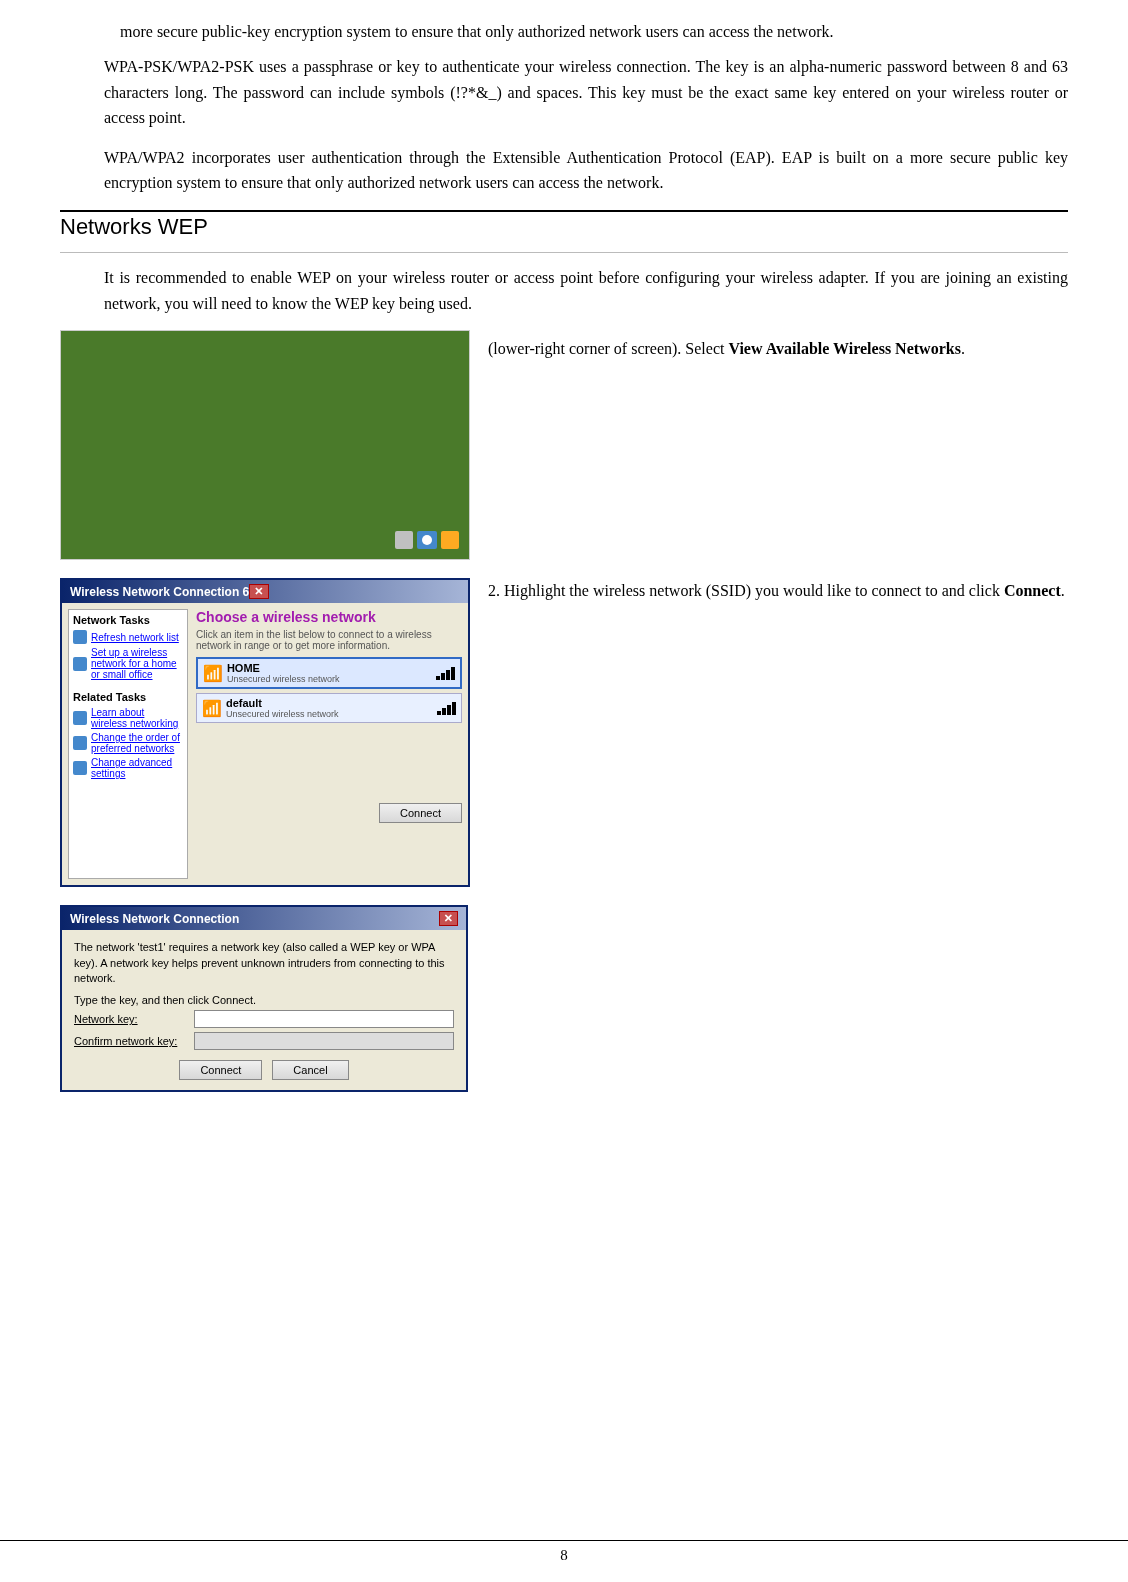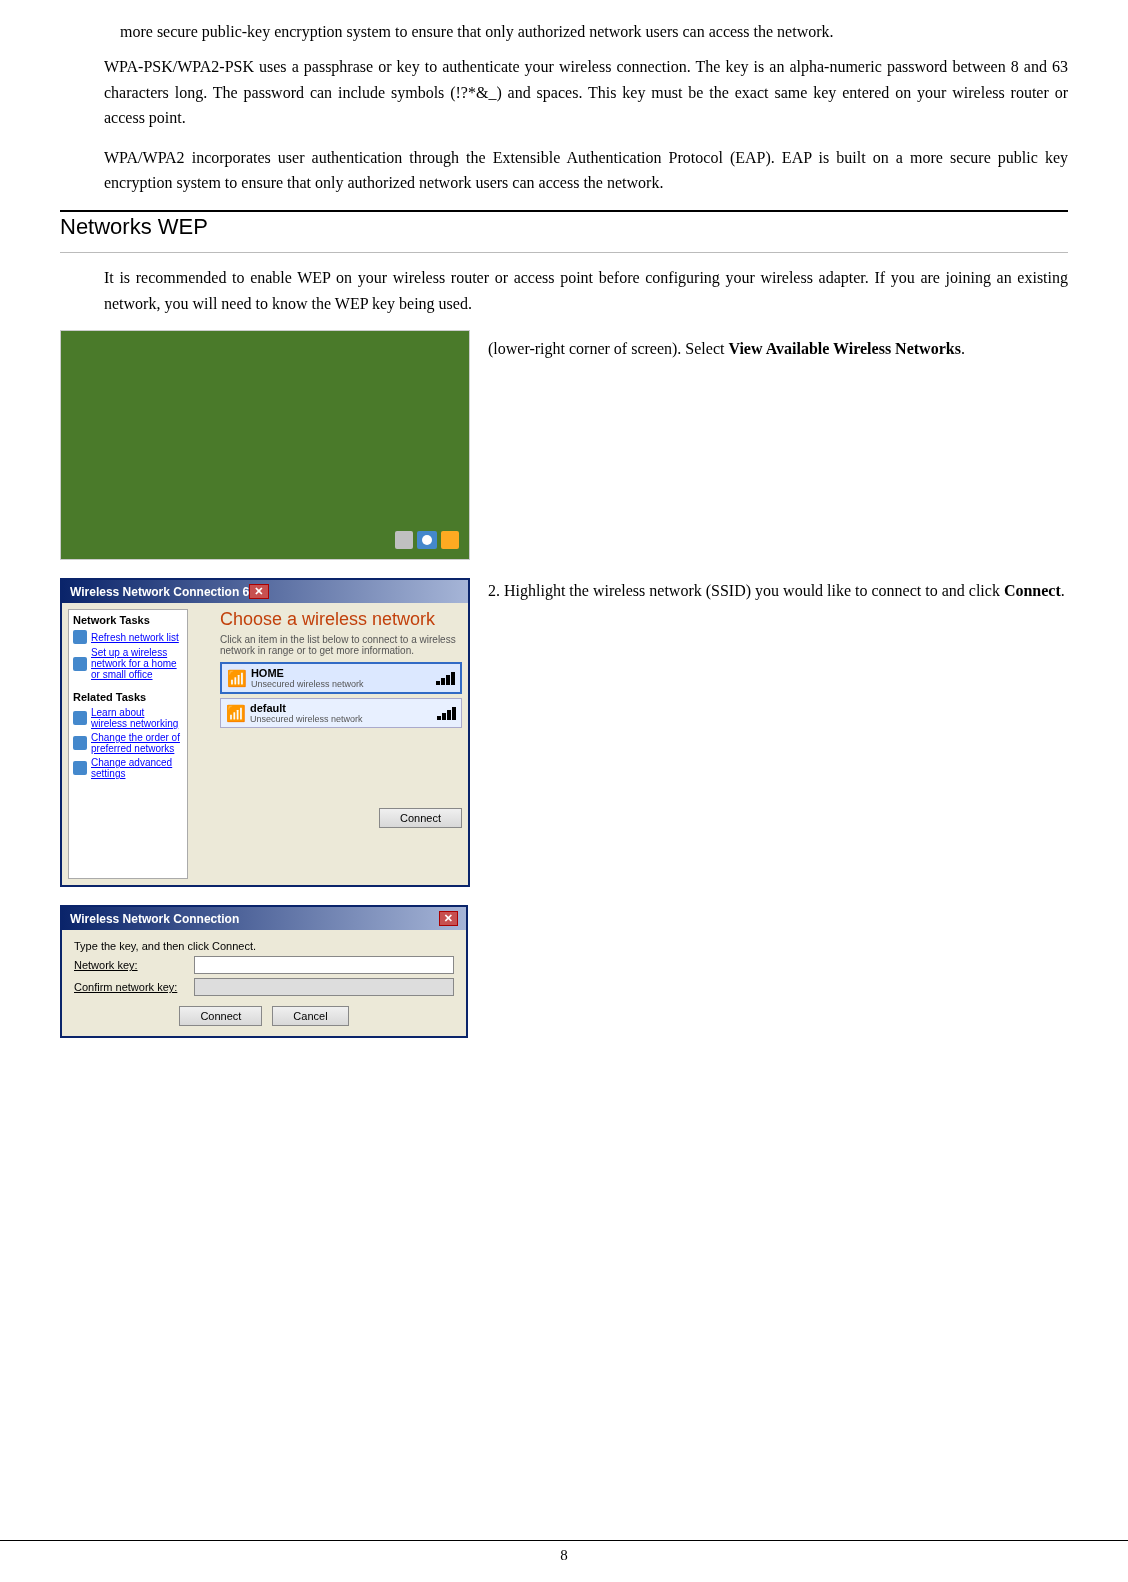--- a/index.html
+++ b/index.html
@@ -304,21 +304,21 @@
 </div>
 
 <div class="two-col">
   <div class="screenshot-col">
 
     <div class="dialog-box" style="width:410px;">
       <div class="dialog-title-bar">
         <span>Wireless Network Connection 6</span>
         <span class="dialog-close-btn">✕</span>
       </div>
-      <div class="dialog-content" style="display:flex; gap:24px; padding:6px;">
+      <div class="dialog-content" style="display:flex; gap:0; padding:6px;">
 
         <div class="dialog-left-panel" style="min-height:270px;">
           <div class="panel-title">Network Tasks</div>
           <div class="task-link">
             <div class="task-icon" style="background:#4488cc;"></div>
             <span>Refresh network list</span>
           </div>
           <div class="task-link">
             <div class="task-icon" style="background:#4488cc;"></div>
             <span>Set up a wireless network for a home or small office</span>
@@ -333,21 +333,21 @@
             <div class="task-icon" style="background:#4488cc;"></div>
             <span>Change the order of preferred networks</span>
           </div>
           <div class="task-link">
             <div class="task-icon" style="background:#4488cc;"></div>
             <span>Change advanced settings</span>
           </div>
         </div>
 
         <div class="dialog-right-panel" style="flex:1;">
-          <div style="font-weight:normal; font-size:18px; color:#c2410c; margin-bottom:4px;">Choose a wireless network</div>
+          <div style="font-weight:bold; font-size:14px; color:#a21caf; margin-bottom:4px;">Choose a wireless network</div>
           <div style="font-size:10px; color:#555; margin-bottom:6px;">Click an item in the list below to connect to a wireless network in range or to get more information.</div>
 
           <div class="network-item" style="background:#dce8ff; border:2px solid #316ac5;">
             <div>
               <div style="display:flex; align-items:center; gap:4px;">
                 <span style="font-size:16px;">📶</span>
                 <div>
                   <div class="network-name">HOME</div>
                   <div class="network-status">Unsecured wireless network</div>
                 </div>
@@ -395,20 +395,21 @@
 
 <div class="two-col">
   <div class="screenshot-col">
 
     <div class="wep-dialog">
       <div class="wep-title-bar">
         <span>Wireless Network Connection</span>
         <span class="dialog-close-btn">✕</span>
       </div>
       <div class="wep-content">
+        <div class="wep-info-text">The network 'test1' requires a network key (also called a WEP key or WPA key). A network key helps prevent unknown intruders from connecting to this network.</div>
         <div class="wep-type-label">Type the key, and then click Connect.</div>
         <div class="wep-field-row">
           <div class="wep-field-label">Network key:</div>
           <input class="wep-field-input" type="text" value="" style="">
         </div>
         <div class="wep-field-row">
           <div class="wep-field-label">Confirm network key:</div>
           <div class="wep-field-input-disabled"></div>
         </div>
         <div class="wep-buttons">

